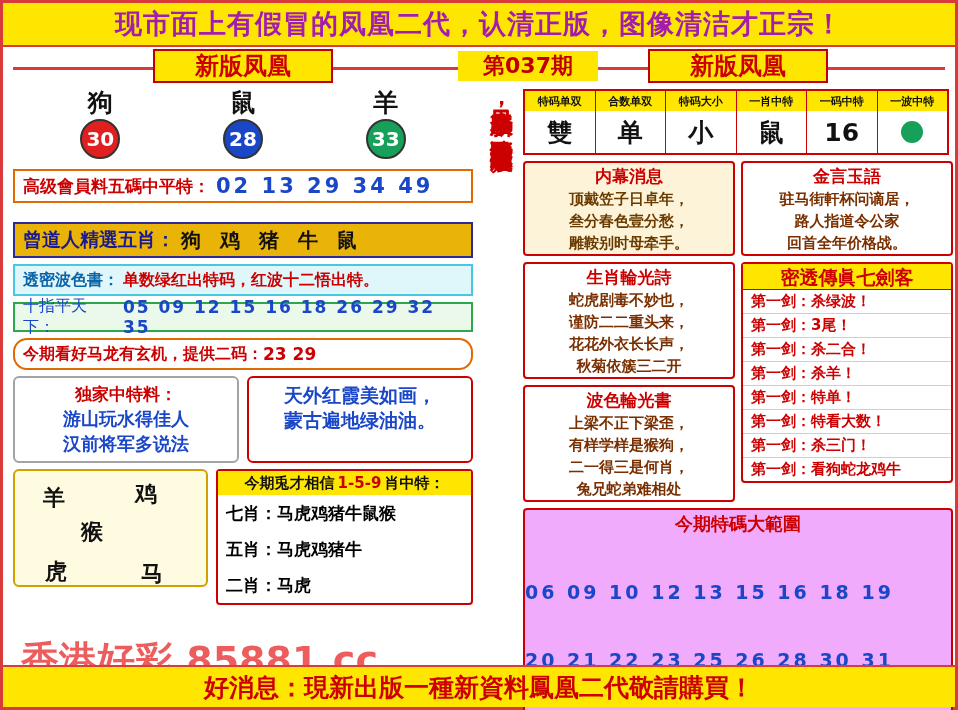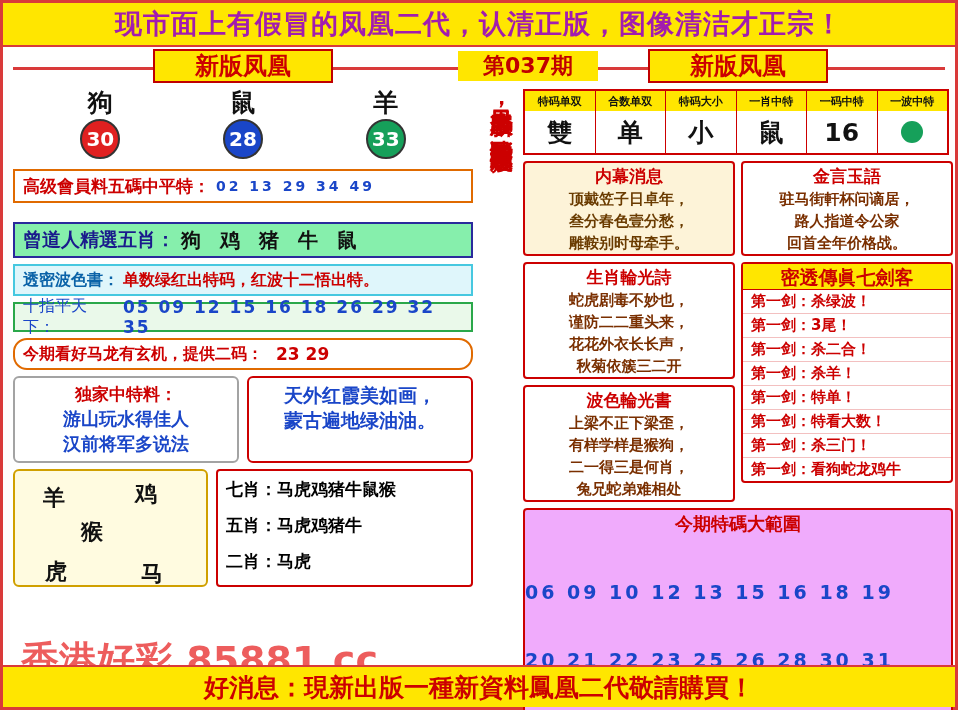--- a/index.html
+++ b/index.html
@@ -61,33 +61,33 @@
   .ball.red { background:#e02020; }
   .ball.blue { background:#1a46c8; }
   .ball.green { background:#16a05a; }
 
   .box {
     position:relative; margin:6px 4px; border-radius:0;
     display:flex; align-items:center; padding:4px 8px;
   }
   .b1 { border:2px solid #e06a00; background:#fff; height:34px; }
   .b1 .lbl { color:#cc0000; font-size:17px; font-weight:bold; }
-  .b1 .nums { color:#1a46c8; font-size:14px; font-weight:bold; margin-left:6px; letter-spacing:3px;}
-  .b2 { border:2px solid #2a2a9c; background:#86efac; height:36px;margin-top:19px; }
+  .b1 .nums { color:#1a46c8; font-size:21px; font-weight:bold; margin-left:6px; letter-spacing:3px;}
+  .b2 { border:2px solid #2a2a9c; background:#eab308; height:36px;margin-top:19px; }
   .b2 .lbl { color:#1a1a8c; font-size:19px; font-weight:bold; }
   .b2 .nums { color:#111; font-size:20px; font-weight:bold; margin-left:6px; letter-spacing:6px;}
   .b3 { border:2px solid #46c8e0; background:#dff6fb; height:32px; }
   .b3 .lbl { color:#0b63a8; font-size:16px; font-weight:bold; }
   .b3 .txt { color:#cc0000; font-size:16px; font-weight:bold; margin-left:4px;}
   .b4 { border:2px solid #2aa84a; background:#eaf9ea; height:30px; }
   .b4 .lbl { color:#1a46c8; font-size:16px; font-weight:normal; }
   .b4 .nums { color:#1a46c8; font-size:17px; font-weight:bold; margin-left:6px; letter-spacing:2px;}
   .b5 { border:2px solid #e06a00; background:#fff; height:32px; border-radius:14px;}
   .b5 .lbl { color:#cc0000; font-size:16px; font-weight:bold; }
-  .b5 .nums { color:#cc0000; font-size:17px; font-weight:bold; margin-left:13px;}
+  .b5 .nums { color:#cc0000; font-size:17px; font-weight:bold; margin-left:0;}
 
   .two-col { display:flex; margin:6px 4px; gap:8px; }
   .poem-box {
     border:2px solid #a3a3a3; background:#fff; border-radius:6px;
     padding:5px 8px; flex:1;
   }
   .poem-box .ttl { color:#cc0000; font-size:17px; font-weight:bold; text-align:center; }
   .poem-box .ln { color:#1a46c8; font-size:18px; font-weight:bold; text-align:center; line-height:25px;}
   .poem-right { background:#fff; border:2px solid #cc0000;}
   .poem-right .ln { color:#1a46c8; font-size:19px; }
@@ -246,20 +246,25 @@
 
     <div class="bottom-left-row">
       <div class="four-chars">
         <span class="fc1">羊</span>
         <span class="fc2">鸡</span>
         <span class="fc3">猴</span>
         <span class="fc4">虎</span>
         <span class="fc5">马</span>
       </div>
       <div class="xiao-box">
+        <div class="xiao-head">
+          <span>今期兎才相信</span>
+          <span class="num">1-5-9</span>
+          <span>肖中特：</span>
+        </div>
         <div class="xiao-row">七肖：马虎鸡猪牛鼠猴</div>
         <div class="xiao-row">五肖：马虎鸡猪牛</div>
         <div class="xiao-row">二肖：马虎</div>
       </div>
     </div>
   </div>
 
   <div class="vert">凤凰全新改版，请彩民长期跟踪定有收獲</div>
 
   <div class="right-col">

